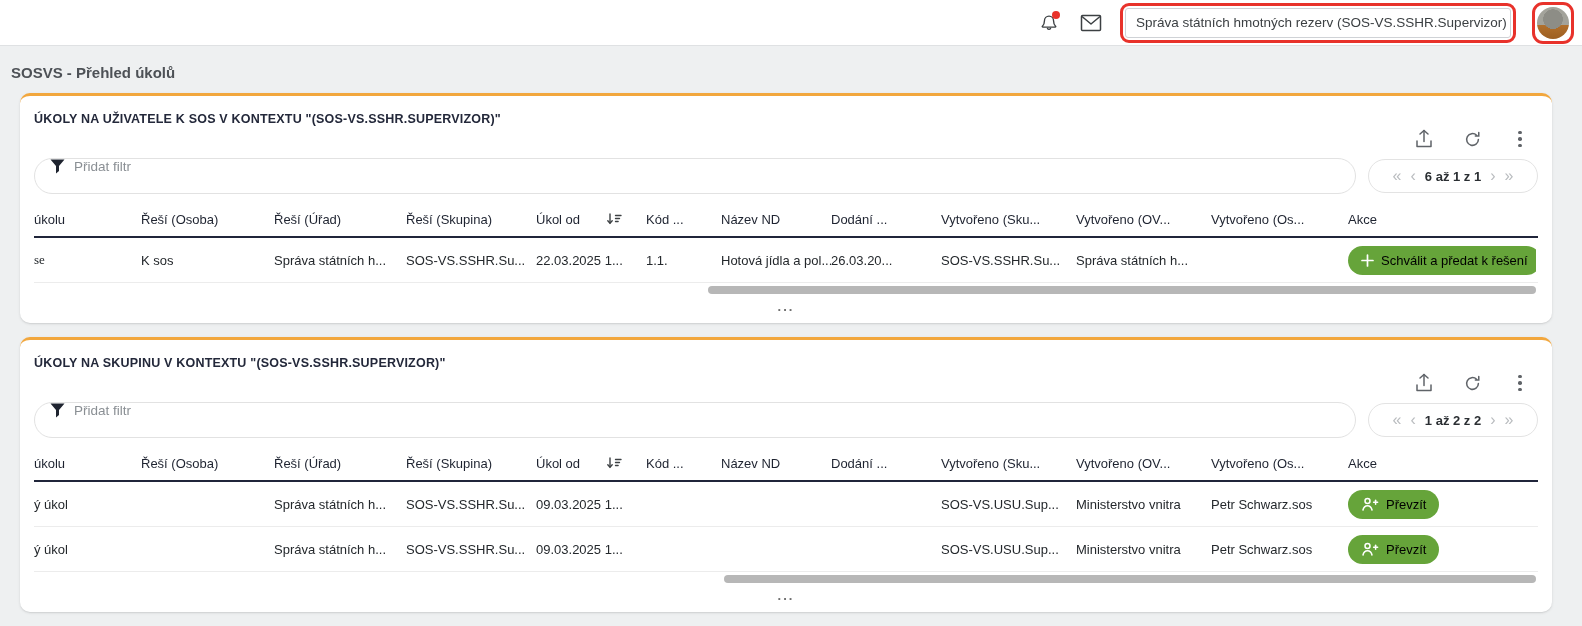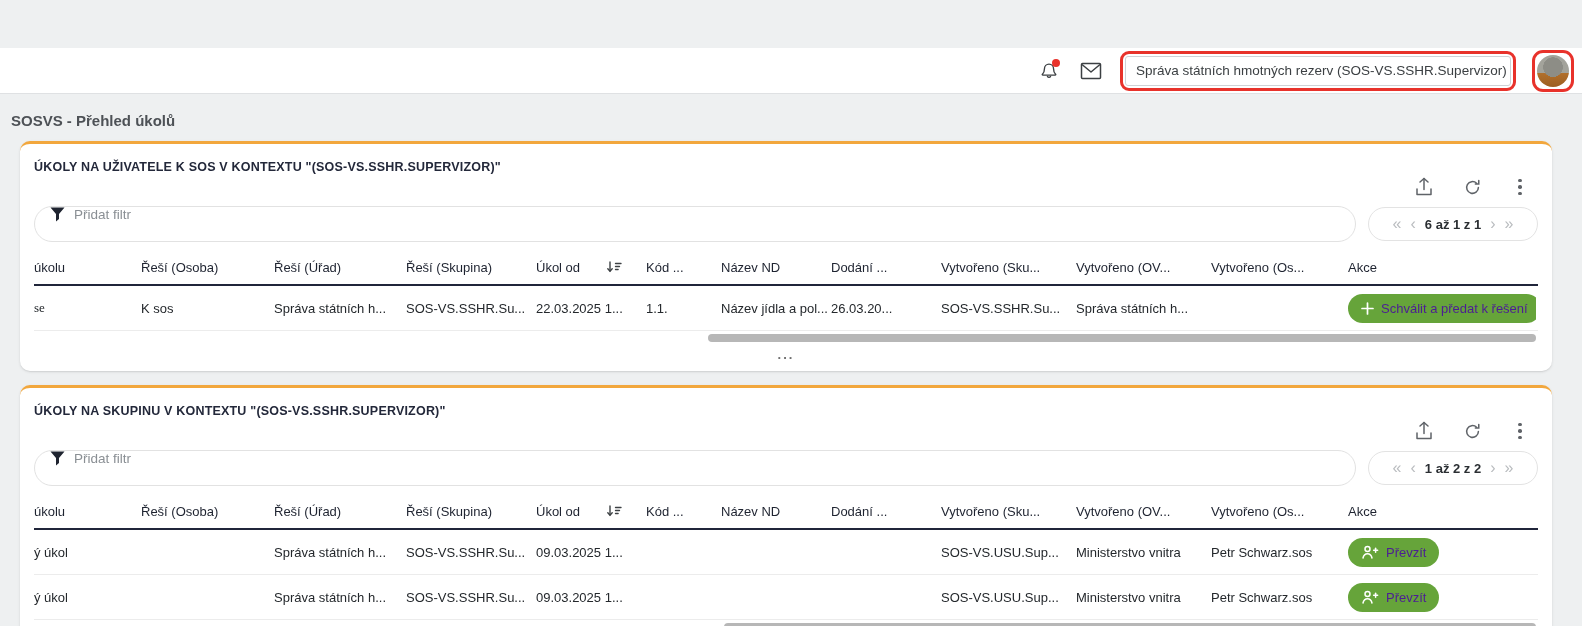--- a/index.html
+++ b/index.html
@@ -6,21 +6,21 @@
   html,body { margin:0; padding:0; }
   body {
     width:1582px; height:626px; overflow:hidden;
     font-family:"Liberation Sans", sans-serif;
     background:#eef0f1;
   }
   
   .topbar {
     height:46px; background:#fff; border-bottom:1px solid #dfe1e3;
     display:flex; align-items:center; justify-content:flex-end;
-    padding-right:8px; gap:16px;margin-top:48px;
+    padding-right:8px; gap:16px;
   }
   .icon-btn { position:relative; width:26px; height:26px; display:flex; align-items:center; justify-content:center; cursor:pointer; }
   .bell-dot { position:absolute; top:1px; right:2px; width:8px; height:8px; border-radius:50%; background:#e8322b; }
   .red-annot {
     border:3px solid #e8322b; border-radius:9px; padding:2px; background:transparent;
   }
   .context-select {
     width:386px; height:30px; border:1px solid #cfd2d6; border-radius:3px; background:#fff;
     display:flex; align-items:center; justify-content:space-between;
     padding:0 10px; font-size:13.5px; color:#3c4043; cursor:pointer; white-space:nowrap;
@@ -59,21 +59,21 @@
   .pg-chev { color:#b9bcbf; font-size:16px; line-height:16px; cursor:pointer; user-select:none; }
   .pg-label { font-size:13px; font-weight:700; color:#2b2f33; }
   
   .t-header { display:flex; align-items:center; height:36px; border-bottom:2px solid #20253a; }
   .t-row    { display:flex; align-items:center; height:45px; border-bottom:1px solid #ececec; }
   .t-cell   { flex:0 0 auto; font-size:13px; white-space:nowrap; overflow:hidden; padding-right:10px; display:flex; align-items:center; }
   .t-header .t-cell { color:#1e2330; font-weight:500; }
   .t-row .t-cell { color:#24282c; }
   .sort-ic { margin-left:auto; margin-right:14px; }
   .btn-green {
-    background:#66a43a; color:#4c1d95; border:none; border-radius:16px; height:29px;
+    background:#66a43a; color:#000000; border:none; border-radius:16px; height:29px;
     display:inline-flex; align-items:center; gap:7px; padding:0 13px;
     font-size:13px; font-family:"Liberation Sans", sans-serif; cursor:pointer; white-space:nowrap;
   }
   .hscroll { position:relative; height:8px; margin:3px 0 4px 0; }
   .hthumb { position:absolute; top:0; height:8px; border-radius:4px; background:#b7b7b7; cursor:grab; }
   .more-dots { text-align:center; color:#6f6f6f; font-weight:700; letter-spacing:2px; font-size:13px; line-height:13px; padding:2px 0 4px 0; cursor:pointer; }
 </style>
 </head>
 <body>
 
@@ -165,21 +165,21 @@
           <div class="t-cell" style="width: 137px;">Vytvořeno (Os...</div>
           <div class="t-cell" style="width: 188px;">Akce</div>
         </div>
         <div class="t-row">
           <div class="t-cell" style="width: 107px; font-family: Liberation Serif, serif;">se</div>
           <div class="t-cell" style="width: 133px;">K sos</div>
           <div class="t-cell" style="width: 132px;">Správa státních h...</div>
           <div class="t-cell" style="width: 130px;">SOS-VS.SSHR.Su...</div>
           <div class="t-cell" style="width: 110px;">22.03.2025 1...</div>
           <div class="t-cell" style="width: 75px;">1.1.</div>
-          <div class="t-cell" style="width: 110px;">Název jídla a pol...</div>
+          <div class="t-cell" style="width: 110px;">Hotová jídla a pol...</div>
           <div class="t-cell" style="width: 110px;">26.03.20...</div>
           <div class="t-cell" style="width: 135px;">SOS-VS.SSHR.Su...</div>
           <div class="t-cell" style="width: 135px;">Správa státních h...</div>
           <div class="t-cell" style="width: 137px;"></div>
           <div class="t-cell" style="width: 188px;">
             <button class="btn-green">
               <svg width="13" height="13" viewBox="0 0 13 13" fill="none" stroke="#fff" stroke-width="1.7" stroke-linecap="round">
                 <path d="M6.5 1v11"></path>
                 <path d="M1 6.5h11"></path>
               </svg>

